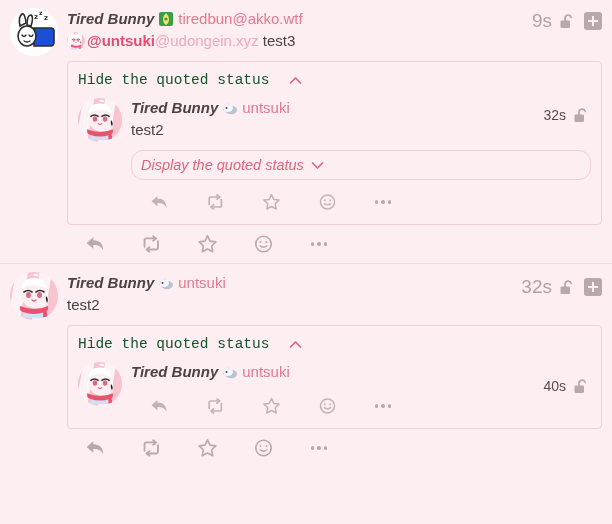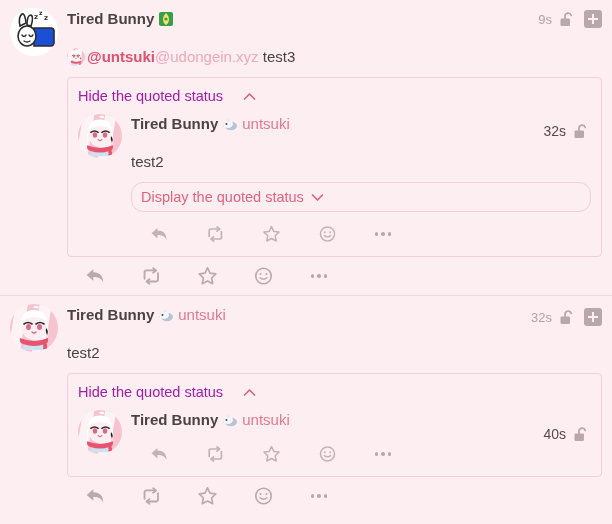--- a/index.html
+++ b/index.html
@@ -28,74 +28,76 @@
   }
   .avatar svg { display: block; width: 48px; height: 48px; }
   .status-body { flex: 1 1 auto; min-width: 0; padding-top: 1px; }
 
   .namerow { display: flex; align-items: center; flex-wrap: wrap; line-height: 20px; }
   .display-name {
     font-weight: bold;
     color: #4a4245;
     font-size: 15px;
     white-space: nowrap;
+    font-style: italic;
   }
   .name-emoji { width: 16px; height: 16px; margin: 0 4px; display: inline-block; vertical-align: -3px; }
   .name-emoji svg { display: block; width: 16px; height: 16px; }
   .acct { color: #e4798f; font-size: 15px; white-space: nowrap; }
 
   .meta {
     position: absolute;
     right: 10px;
     display: flex;
     align-items: center;
     gap: 7px;
   }
-  .meta .time { color: #b3a1a7; font-size: 13px; }
+  .meta .time { color: #b3a1a7; font-size: 19px; }
   .icon-lock { width: 18px; height: 16px; }
   .icon-lock svg { display: block; }
   .plus-btn {
     width: 18px; height: 18px;
     background: #b9a7ad;
     border-radius: 3px;
     position: relative;
     cursor: pointer;
   }
   .plus-btn::before, .plus-btn::after {
     content: "";
     position: absolute;
     background: #fdeef2;
   }
   .plus-btn::before { left: 4px; right: 4px; top: 8px; height: 2px; }
   .plus-btn::after { top: 4px; bottom: 4px; left: 8px; width: 2px; }
 
-  .content { line-height: 22px; font-size: 15px; color: #4a4245; margin-top: 17px; word-wrap: break-word; }
+  .content { line-height: 22px; font-size: 15px; color: #4a4245; margin-top: 1px; word-wrap: break-word; }
   .mention-chip { display: inline-block; vertical-align: -4px; width: 18px; height: 18px; border-radius: 50%; overflow: hidden; margin-right: 2px; }
   .mention-chip svg { display: block; width: 18px; height: 18px; }
   .mention-user { color: #e05070; font-weight: bold; }
   .mention-domain { color: #f0a8ba; }
 
   
   .quote-card {
     border: 1px solid #f3cdd9;
     border-radius: 4px;
     margin: 9px 0 0 0;
     padding: 8px 10px 4px 10px;
     background: #fdeef2;
     position: relative;
   }
   .quote-toggle {
-    color: #a21caf;
+    color: #14532d;
     font-size: 14.5px;
     line-height: 20px;
     cursor: pointer;
     display: inline-flex;
     align-items: center;
     gap: 20px;
     margin-bottom: 4px;
+    font-family: Liberation Mono, monospace;
   }
   .chev { width: 13px; height: 9px; display: inline-block; }
   .chev svg { display: block; }
 
   .inner-row { display: flex; align-items: flex-start; margin-top: 4px; }
   .inner-avatar { width: 44px; height: 44px; flex: 0 0 44px; border-radius: 50%; overflow: hidden; margin-right: 9px; background:#fff; }
   .inner-avatar svg { display: block; width: 44px; height: 44px; }
   .inner-body { flex: 1 1 auto; min-width: 0; }
   .inner-meta { position: absolute; right: 10px; display: flex; align-items: center; gap: 7px; }
 
@@ -104,20 +106,21 @@
     border-radius: 12px;
     padding: 6px 9px;
     margin-top: 9px;
     color: #e0647e;
     font-size: 14.5px;
     cursor: pointer;
     display: flex;
     align-items: center;
     gap: 7px;
     background: #fdeef2;
+    font-style: italic;
   }
 
   
   .actions {
     display: flex;
     align-items: center;
     padding: 6px 0 6px 0;
   }
   .actions-inner { margin-top: 4px; }
   .action-btn {
@@ -215,20 +218,21 @@
           </svg>
       </div>
       <div class="status-body">
         <div class="namerow">
           <span class="display-name">Tired Bunny</span>
           <span class="name-emoji">
             <svg viewBox="0 0 16 16">
                 <use href="#g-emoji-green"></use>
               </svg>
           </span>
+          <span class="acct">tiredbun@akko.wtf</span>
         </div>
 
         <div class="content">
           <span class="mention-chip">
             <svg viewBox="0 0 48 48">
                 <use href="#g-untsuki"></use>
               </svg>
           </span><span class="mention-user">@untsuki</span><span class="mention-domain">@udongein.xyz</span>
           <span>test3</span>
         </div>

